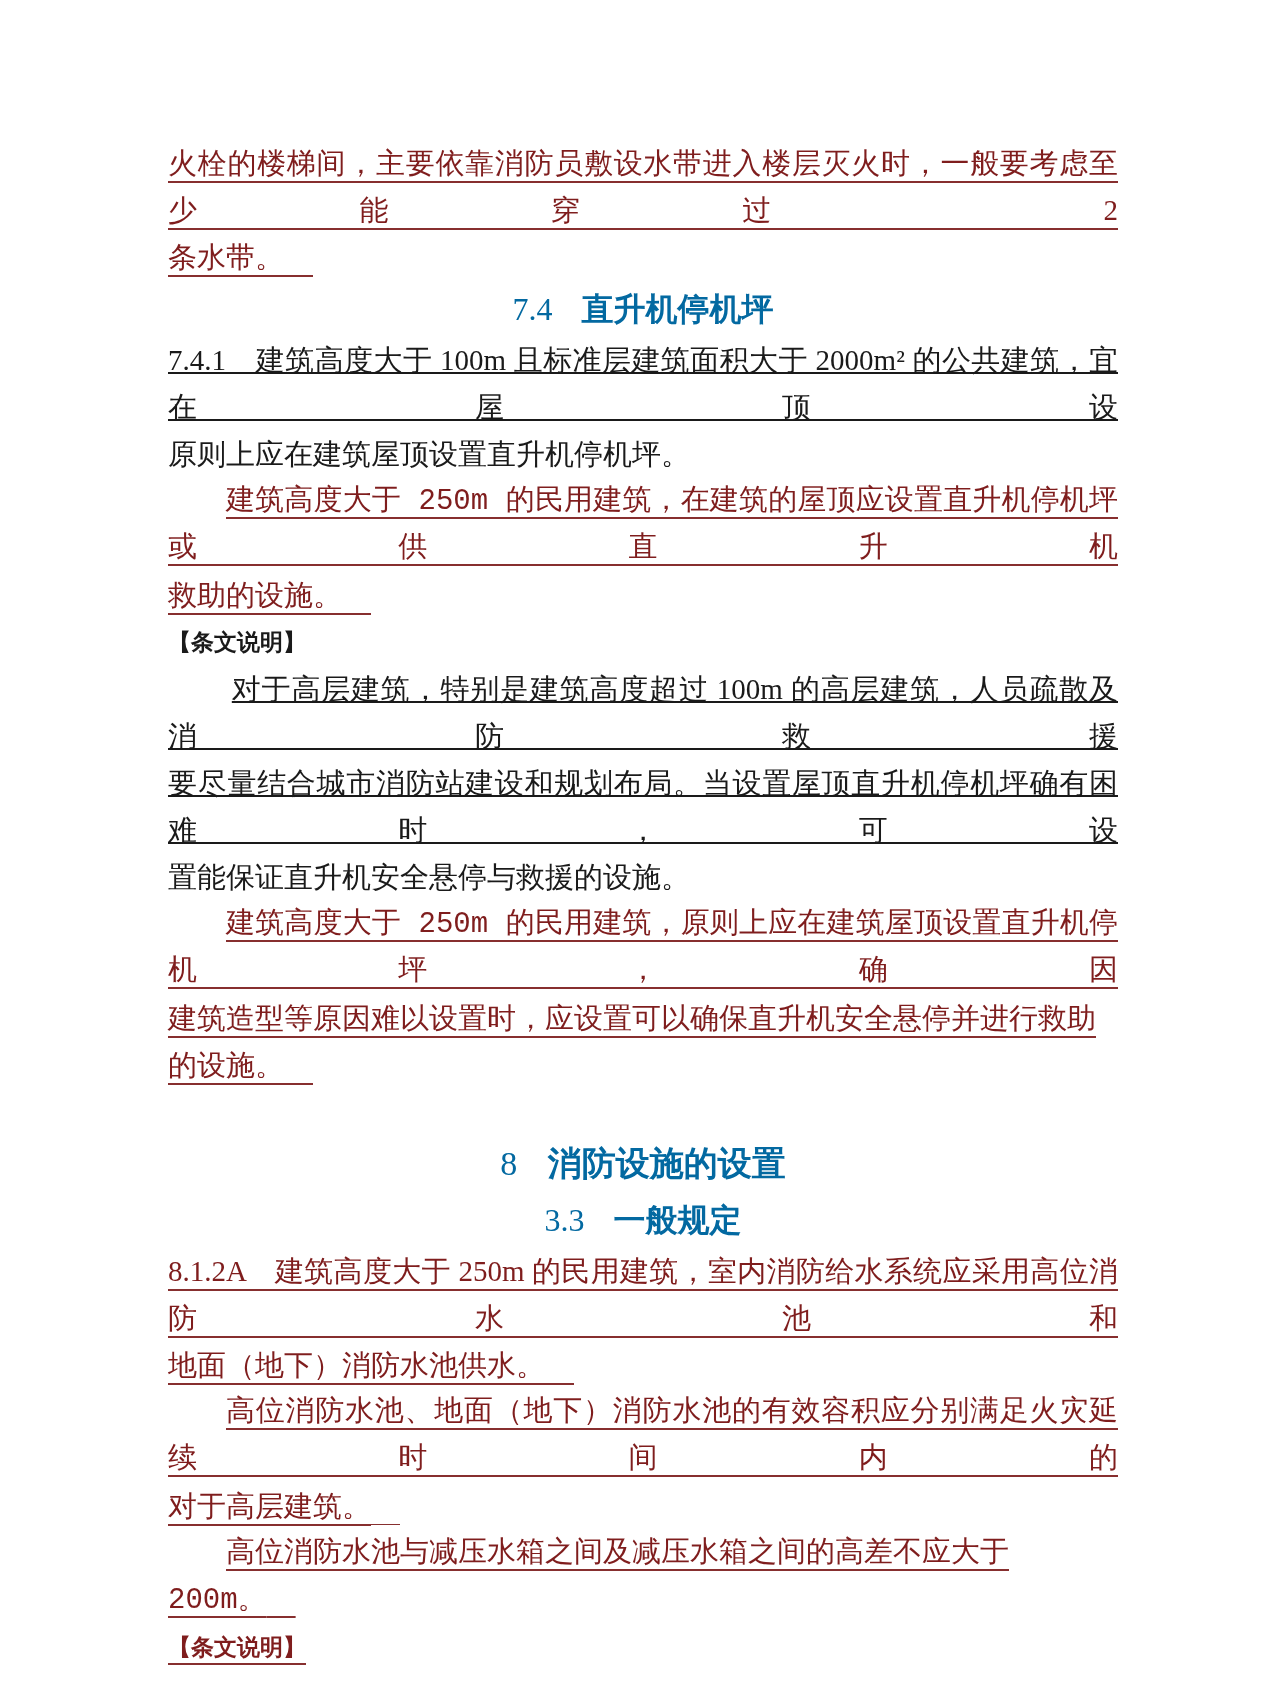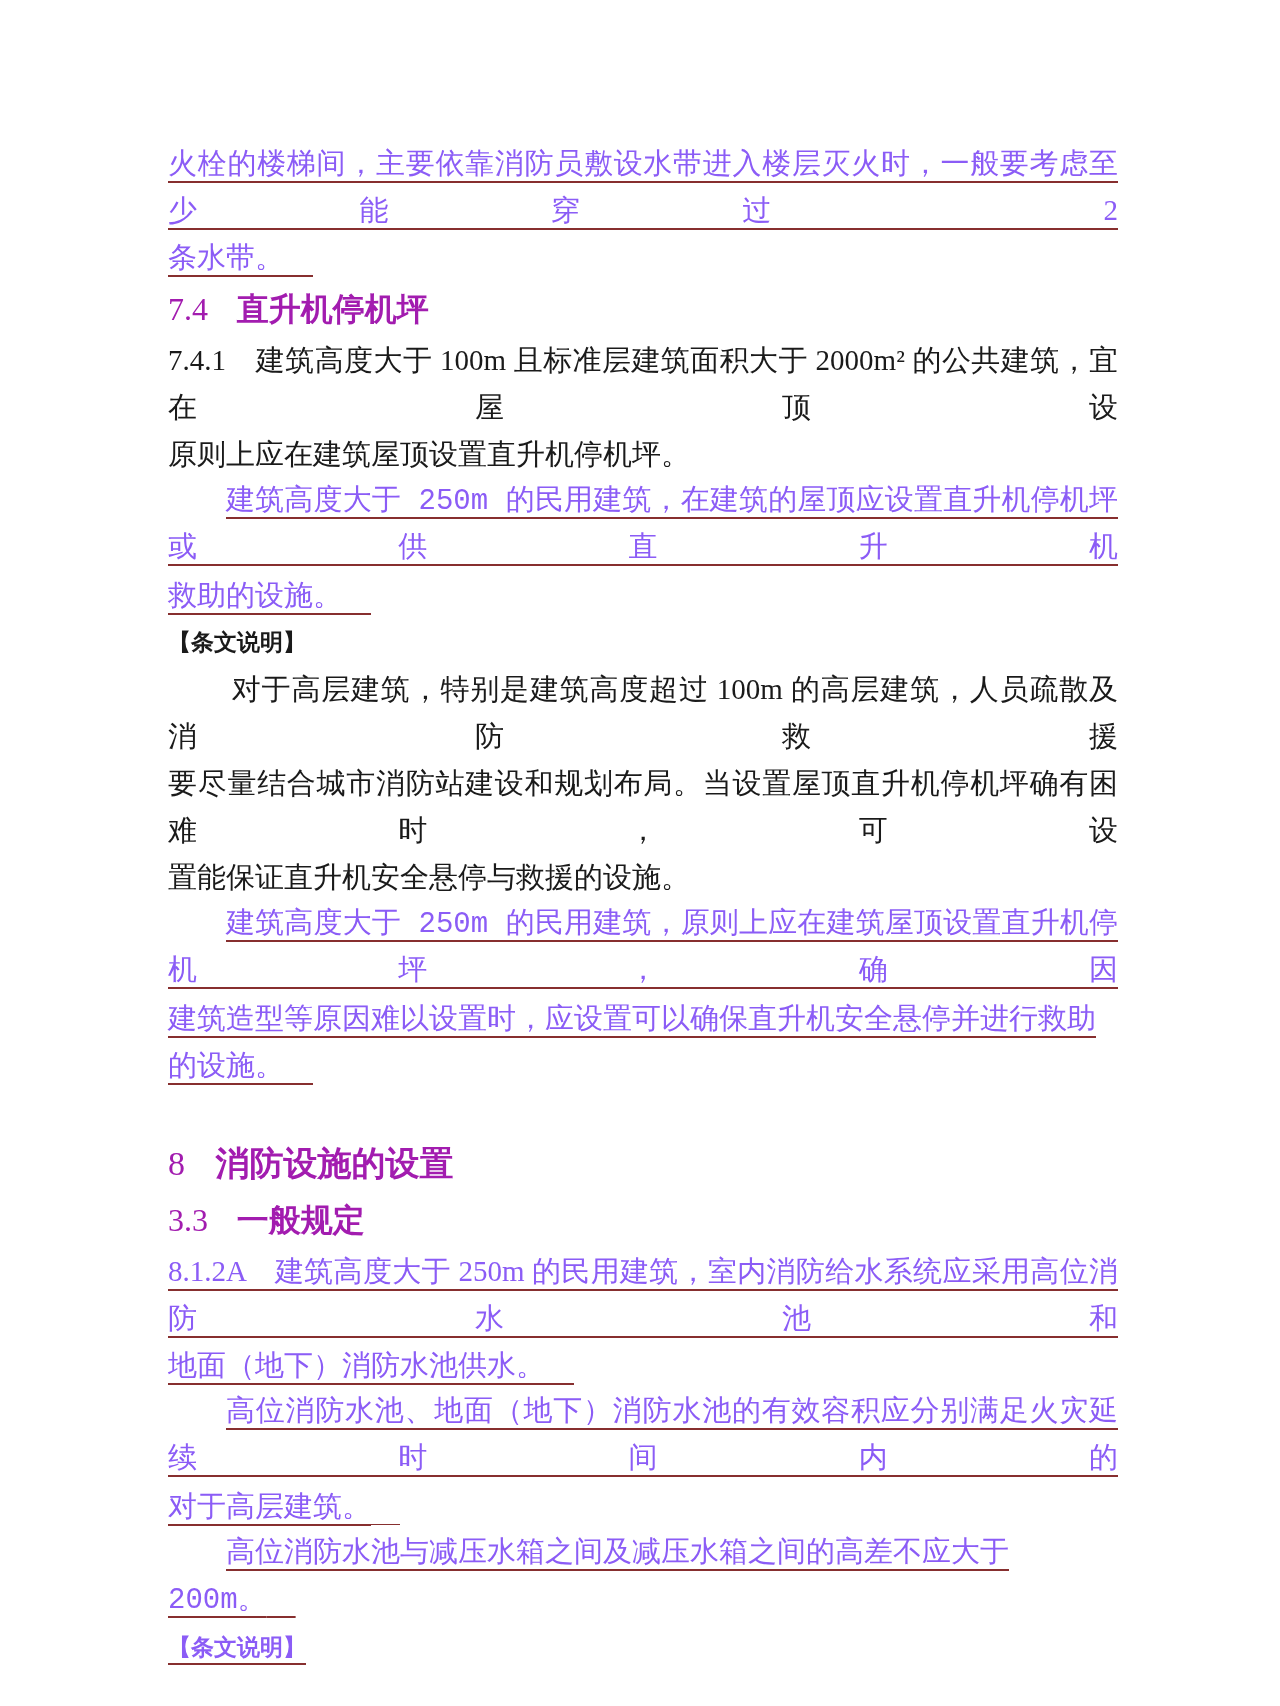--- a/index.html
+++ b/index.html
@@ -23,37 +23,39 @@
   
   .ln {
     margin: 0;
     font-size: 29px;
     line-height: 47px;
     white-space: normal;
   }
   .j {
     text-align: justify;
     text-align-last: justify;
+    text-decoration: underline;
   }
   .i2  { text-indent: 2em; font-family: Liberation Mono, monospace; }
   .i22 { text-indent: 2.2em; }
   .red {
-    color: #8b5cf6;
+    color: #7f1d1d;
     text-decoration: underline;
     text-decoration-color: #872f2f;
     text-decoration-thickness: 2px;
     text-underline-offset: 8px;
   }
   .tail::after { content: "\3000"; }
   
   .hd {
     margin: 0;
+    text-align: center;
     font-weight: bold;
     font-family: "Liberation Sans", sans-serif;
-    color: #a21caf;
+    color: #0369a1;
   }
   .hd .hnum {
     font-family: "Liberation Serif", serif;
     font-weight: normal;
     margin-right: 0.9em;
   }
   .h-chapter { font-size: 34px; line-height: 56px; margin-top: 46px; }
   .h-section { font-size: 32px; line-height: 56px; }
   
   .lbl {

